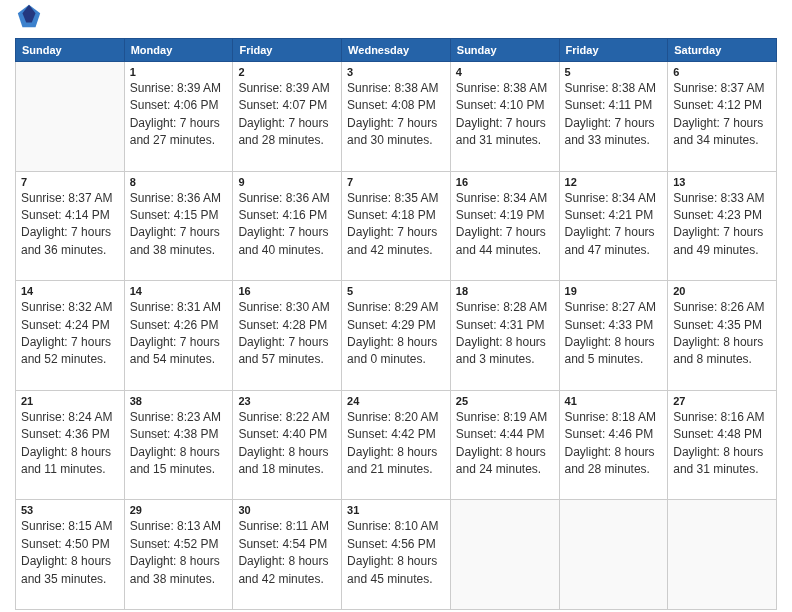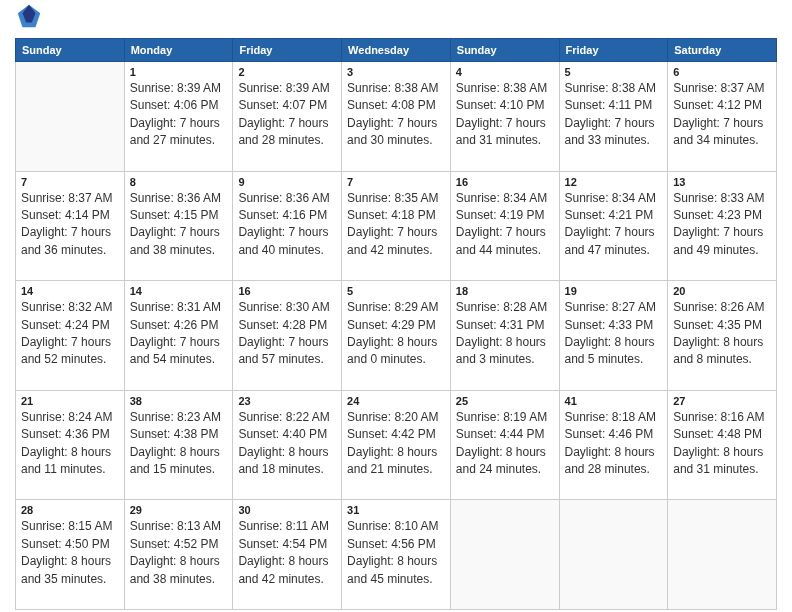--- a/index.html
+++ b/index.html
@@ -241,21 +241,21 @@
             <span class="day-number">41</span>
             <div class="day-info">Sunrise: 8:18 AM<br>Sunset: 4:46 PM<br>Daylight: 8 hours<br>and 28 minutes.</div>
           </td>
           <td>
             <span class="day-number">27</span>
             <div class="day-info">Sunrise: 8:16 AM<br>Sunset: 4:48 PM<br>Daylight: 8 hours<br>and 31 minutes.</div>
           </td>
         </tr>
         <tr class="last-row">
           <td>
-            <span class="day-number">28</span>
+            <span class="day-number">53</span>
             <div class="day-info">Sunrise: 8:15 AM<br>Sunset: 4:50 PM<br>Daylight: 8 hours<br>and 35 minutes.</div>
           </td>
           <td>
             <span class="day-number">29</span>
             <div class="day-info">Sunrise: 8:13 AM<br>Sunset: 4:52 PM<br>Daylight: 8 hours<br>and 38 minutes.</div>
           </td>
           <td>
             <span class="day-number">30</span>
             <div class="day-info">Sunrise: 8:11 AM<br>Sunset: 4:54 PM<br>Daylight: 8 hours<br>and 42 minutes.</div>
           </td>

